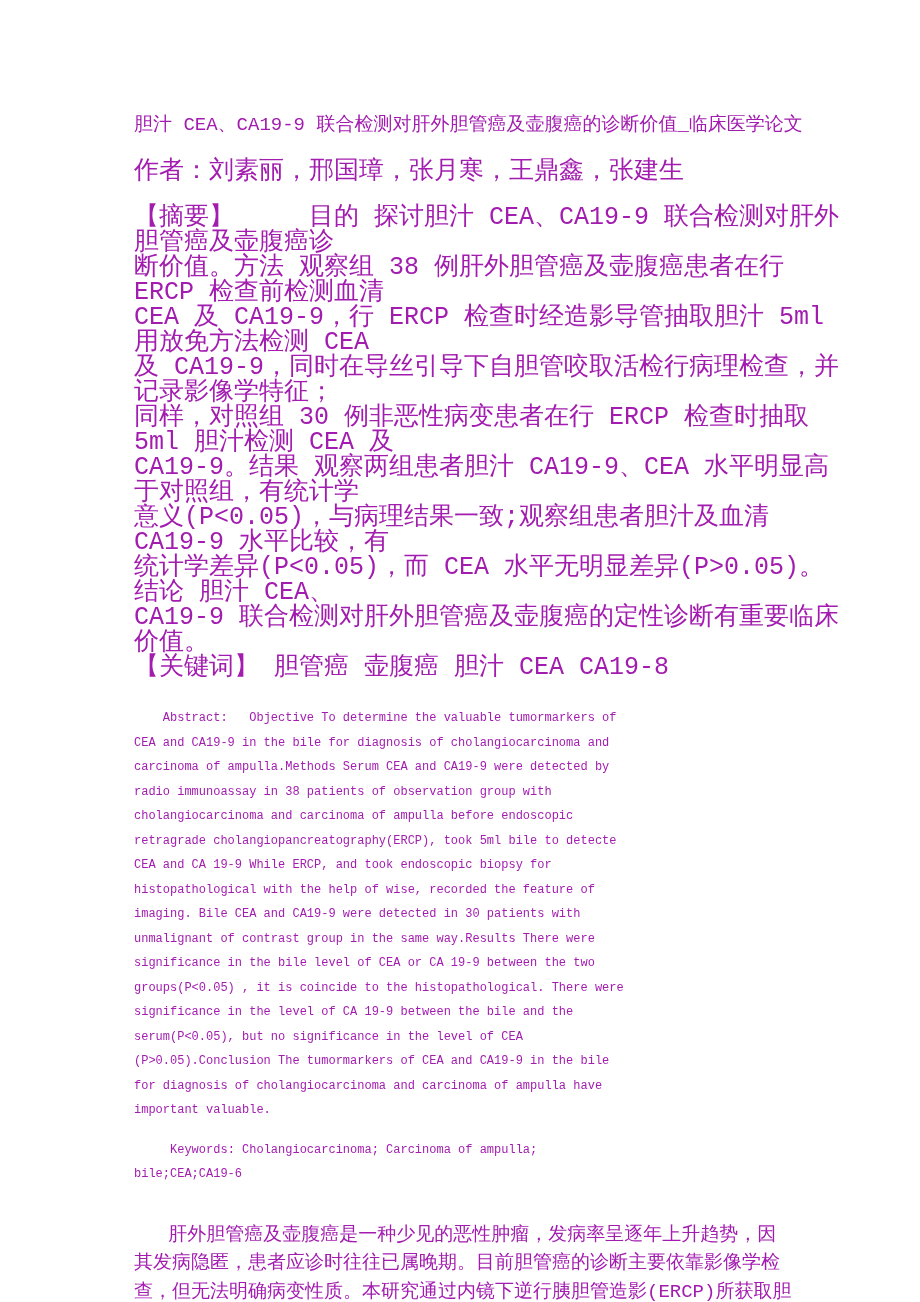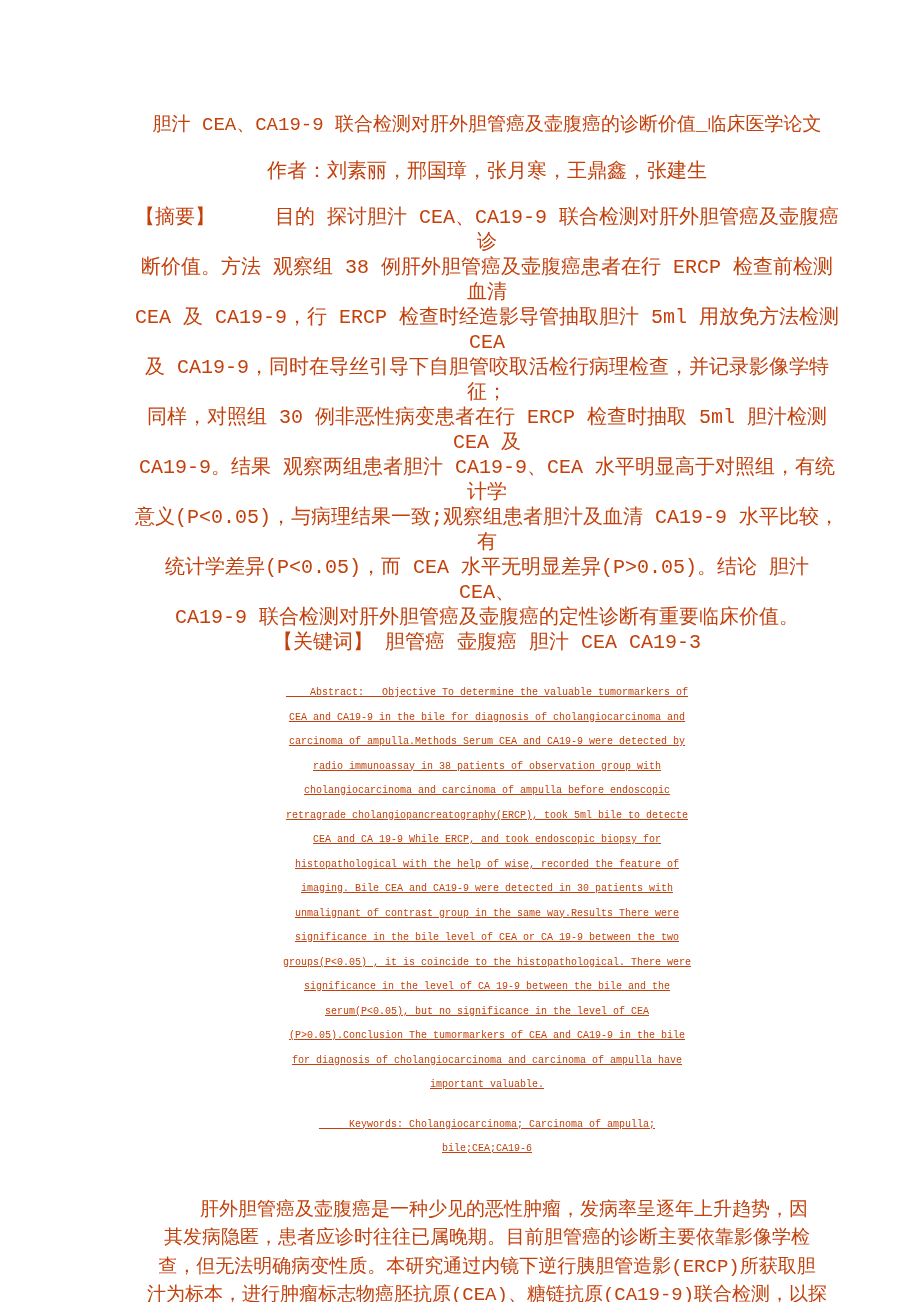--- a/index.html
+++ b/index.html
@@ -19,46 +19,45 @@
   .content {
     position: absolute;
     left: 134px;
     top: 113px;
     width: 706px;
   }
   .para {
     margin: 0;
     padding: 0;
     white-space: pre-wrap;
-    color: #c2410c;
-    text-align: center;
+    color: #a21caf;
+    text-align: left;
   }
   .cn {
-    font-size: 20px;
+    font-size: 25px;
     line-height: 25px;
   }
   .doc-title {
     font-size: 19px;
     line-height: 25px;
     font-weight: normal;
     margin-bottom: 21px;
   }
   .author-line {
     margin-bottom: 21px;
   }
   .abstract-cn {
     margin-bottom: 0;
   }
   .keywords-cn {
     margin-bottom: 26px;
   }
   .en {
-    font-size: 10px;
+    font-size: 12px;
     line-height: 24.5px;
-    text-decoration: underline;
   }
   .abstract-en {
     margin-bottom: 15px;
   }
   .keywords-en {
     margin-bottom: 16px;
   }
   .intro {
     font-size: 19px;
     line-height: 28.5px;
@@ -82,21 +81,21 @@
     <p class="para cn abstract-cn">【摘要】     目的 探讨胆汁 CEA、CA19-9 联合检测对肝外胆管癌及壶腹癌诊
 断价值。方法 观察组 38 例肝外胆管癌及壶腹癌患者在行 ERCP 检查前检测血清
 CEA 及 CA19-9，行 ERCP 检查时经造影导管抽取胆汁 5ml 用放免方法检测 CEA
 及 CA19-9，同时在导丝引导下自胆管咬取活检行病理检查，并记录影像学特征；
 同样，对照组 30 例非恶性病变患者在行 ERCP 检查时抽取 5ml 胆汁检测 CEA 及
 CA19-9。结果 观察两组患者胆汁 CA19-9、CEA 水平明显高于对照组，有统计学
 意义(P&lt;0.05)，与病理结果一致;观察组患者胆汁及血清 CA19-9 水平比较，有
 统计学差异(P&lt;0.05)，而 CEA 水平无明显差异(P&gt;0.05)。结论 胆汁 CEA、
 CA19-9 联合检测对肝外胆管癌及壶腹癌的定性诊断有重要临床价值。</p>
 
-    <p class="para cn keywords-cn">【关键词】 胆管癌 壶腹癌 胆汁 CEA CA19-3</p>
+    <p class="para cn keywords-cn">【关键词】 胆管癌 壶腹癌 胆汁 CEA CA19-8</p>
 
     <p class="para en abstract-en">    Abstract:   Objective To determine the valuable tumormarkers of
 CEA and CA19-9 in the bile for diagnosis of cholangiocarcinoma and
 carcinoma of ampulla.Methods Serum CEA and CA19-9 were detected by
 radio immunoassay in 38 patients of observation group with
 cholangiocarcinoma and carcinoma of ampulla before endoscopic
 retragrade cholangiopancreatography(ERCP), took 5ml bile to detecte
 CEA and CA 19-9 While ERCP, and took endoscopic biopsy for
 histopathological with the help of wise, recorded the feature of
 imaging. Bile CEA and CA19-9 were detected in 30 patients with

